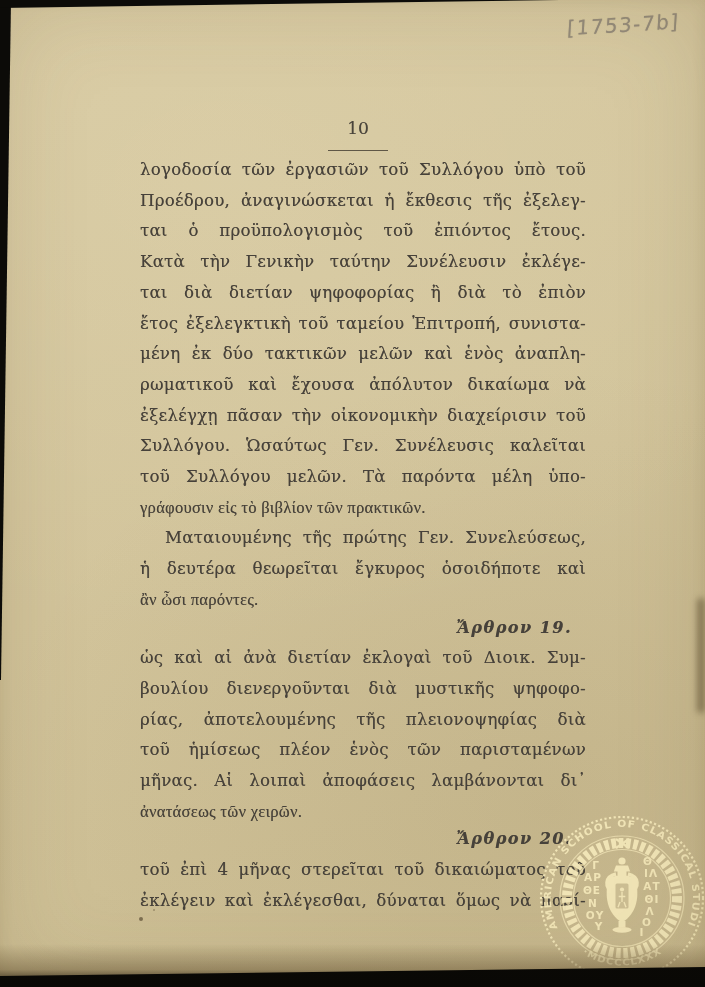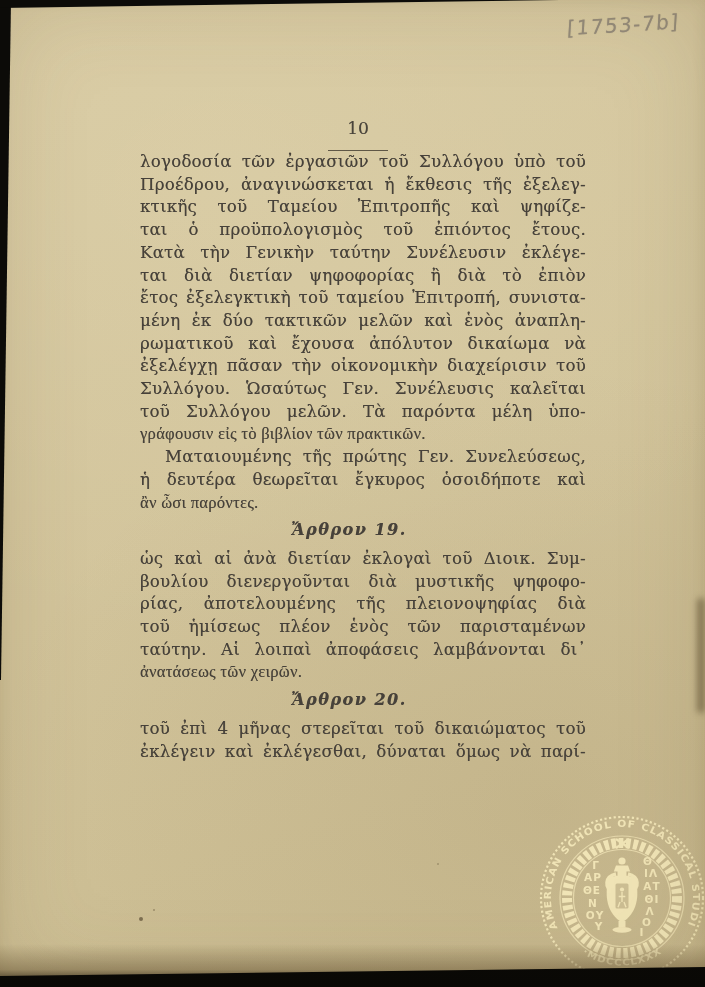--- a/index.html
+++ b/index.html
@@ -43,25 +43,25 @@
     margin-top:11px;
   }
 
   
   .textcol{
     position:absolute;left:140px;top:151px;width:446px;
     font-size:16.5px;line-height:22.7px;color:#46413a;
     letter-spacing:.3px;
     text-shadow:.2px .2px .5px rgba(70,62,50,.55);
   }
-  .tl{text-align:justify;text-align-last:justify;white-space:normal;}
+  .tl{text-align:justify;text-align-last:justify;white-space:normal;margin-top:8px;}
   .tl.pe{text-align-last:left;font-family:Liberation Serif, serif;}
   .tl.in{text-indent:25px;}
   .ah{
-    text-align:center;font-style:italic;font-weight:bold;font-size:16px;
+    text-align:right;font-style:italic;font-weight:bold;font-size:16px;
     letter-spacing:1.5px;margin:5px 0 6px;transform:translateX(-14px);
   }
 
   
   .seal{position:absolute;left:536px;top:812px;width:172px;height:172px;opacity:.96;}
   .sealtxt{font-family:"DejaVu Sans", sans-serif;font-weight:bold;fill:#f2e6b8;letter-spacing:1px;}
   .sealink{stroke:#f2e6b8;fill:none;}
   .sealfill{fill:#f2e6b8;}
 </style>
 </head>
@@ -69,21 +69,20 @@
 
 <div class="scan">
 
   <div class="annotation">[1753-7b]</div>
 
   <div class="pageno">10</div>
 
   <div class="textcol">
     <div class="tl">λογοδοσία τῶν ἐργασιῶν τοῦ Συλλόγου ὑπὸ τοῦ</div>
     <div class="tl">Προέδρου, ἀναγινώσκεται ἡ ἔκθεσις τῆς ἐξελεγ-</div>
-    <div class="tl">κτικῆς τοῦ Ταμείου Ἐπιτροπῆς καὶ ψηφίζε-</div>
     <div class="tl">ται ὁ προϋπολογισμὸς τοῦ ἐπιόντος ἔτους.</div>
     <div class="tl">Κατὰ τὴν Γενικὴν ταύτην Συνέλευσιν ἐκλέγε-</div>
     <div class="tl">ται διὰ διετίαν ψηφοφορίας ἢ διὰ τὸ ἐπιὸν</div>
     <div class="tl">ἔτος ἐξελεγκτικὴ τοῦ ταμείου Ἐπιτροπή, συνιστα-</div>
     <div class="tl">μένη ἐκ δύο τακτικῶν μελῶν καὶ ἑνὸς ἀναπλη-</div>
     <div class="tl">ρωματικοῦ καὶ ἔχουσα ἀπόλυτον δικαίωμα νὰ</div>
     <div class="tl">ἐξελέγχῃ πᾶσαν τὴν οἰκονομικὴν διαχείρισιν τοῦ</div>
     <div class="tl">Συλλόγου. Ὡσαύτως Γεν. Συνέλευσις καλεῖται</div>
     <div class="tl">τοῦ Συλλόγου μελῶν. Τὰ παρόντα μέλη ὑπο-</div>
     <div class="tl pe">γράφουσιν εἰς τὸ βιβλίον τῶν πρακτικῶν.</div>
@@ -91,21 +90,21 @@
     <div class="tl in">Ματαιουμένης τῆς πρώτης Γεν. Συνελεύσεως,</div>
     <div class="tl">ἡ δευτέρα θεωρεῖται ἔγκυρος ὁσοιδήποτε καὶ</div>
     <div class="tl pe">ἂν ὦσι παρόντες.</div>
 
     <div class="ah">Ἄρθρον 19.</div>
 
     <div class="tl">ὡς καὶ αἱ ἀνὰ διετίαν ἐκλογαὶ τοῦ Διοικ. Συμ-</div>
     <div class="tl">βουλίου διενεργοῦνται διὰ μυστικῆς ψηφοφο-</div>
     <div class="tl">ρίας, ἀποτελουμένης τῆς πλειονοψηφίας διὰ</div>
     <div class="tl">τοῦ ἡμίσεως πλέον ἑνὸς τῶν παρισταμένων</div>
-    <div class="tl">ταύτην. Αἱ λοιπαὶ ἀποφάσεις λαμβάνονται δι᾽</div>
+    <div class="tl">μῆνας. Αἱ λοιπαὶ ἀποφάσεις λαμβάνονται δι᾽</div>
     <div class="tl pe">ἀνατάσεως τῶν χειρῶν.</div>
 
     <div class="ah">Ἄρθρον 20.</div>
 
     <div class="tl">τοῦ ἐπὶ 4 μῆνας στερεῖται τοῦ δικαιώματος τοῦ</div>
     <div class="tl">ἐκλέγειν καὶ ἐκλέγεσθαι, δύναται ὅμως νὰ παρί-</div>
   </div>
 
   <svg class="seal" viewBox="0 0 172 172">
 

